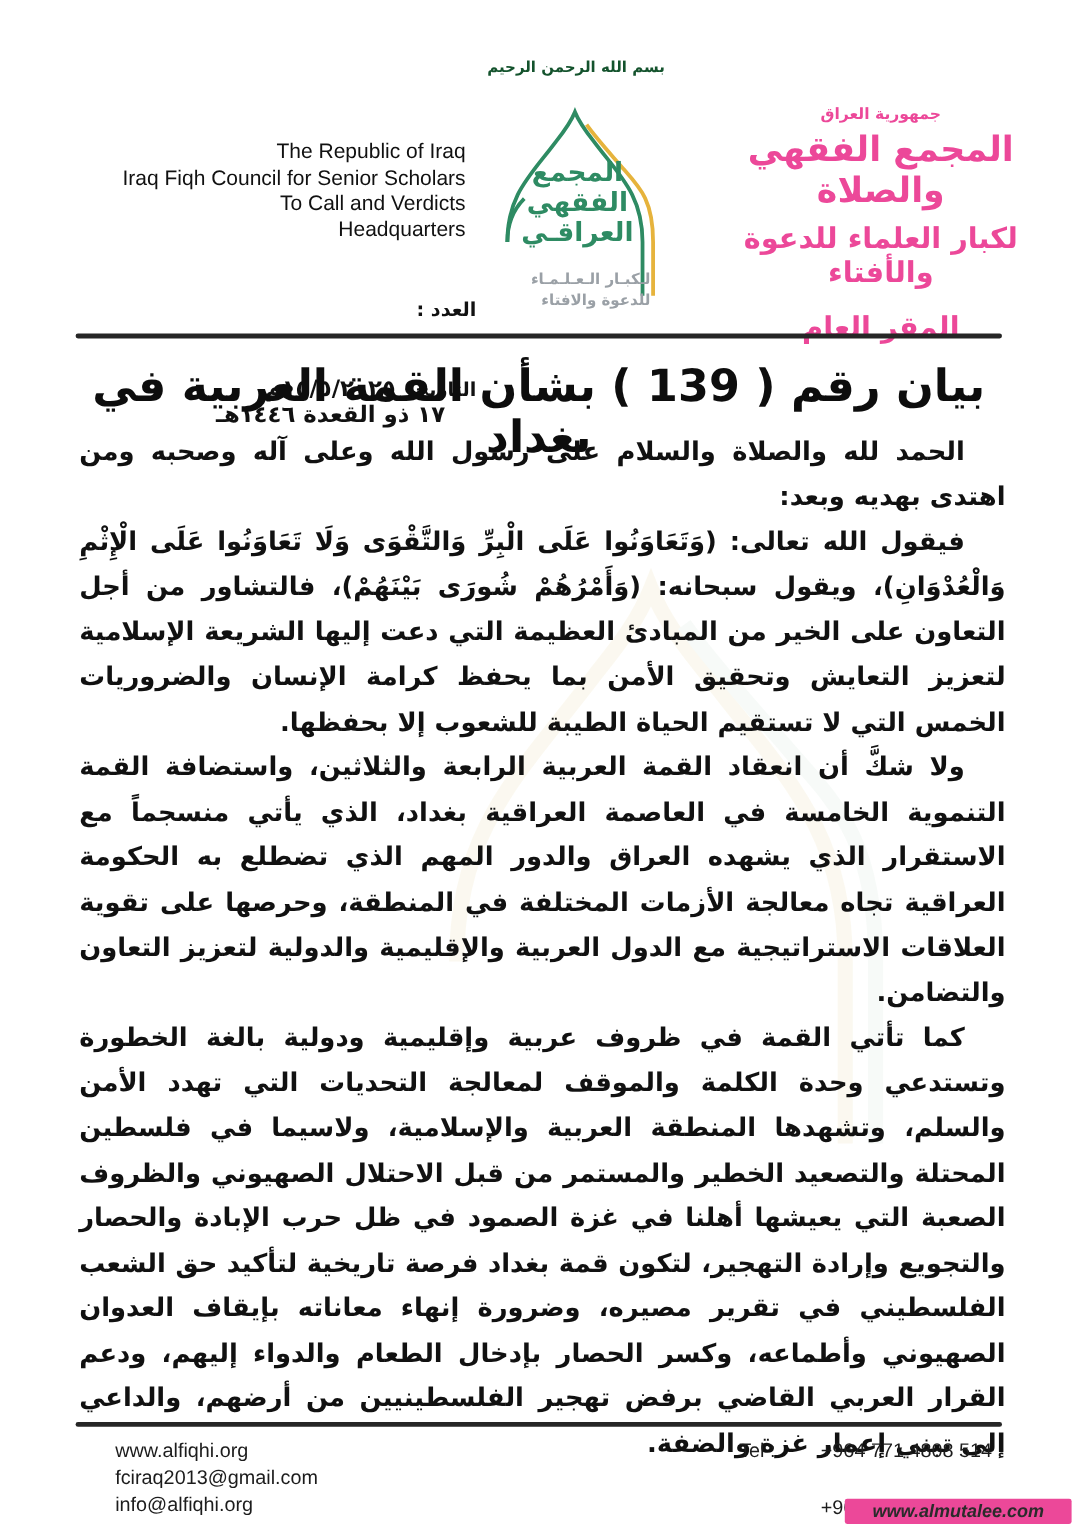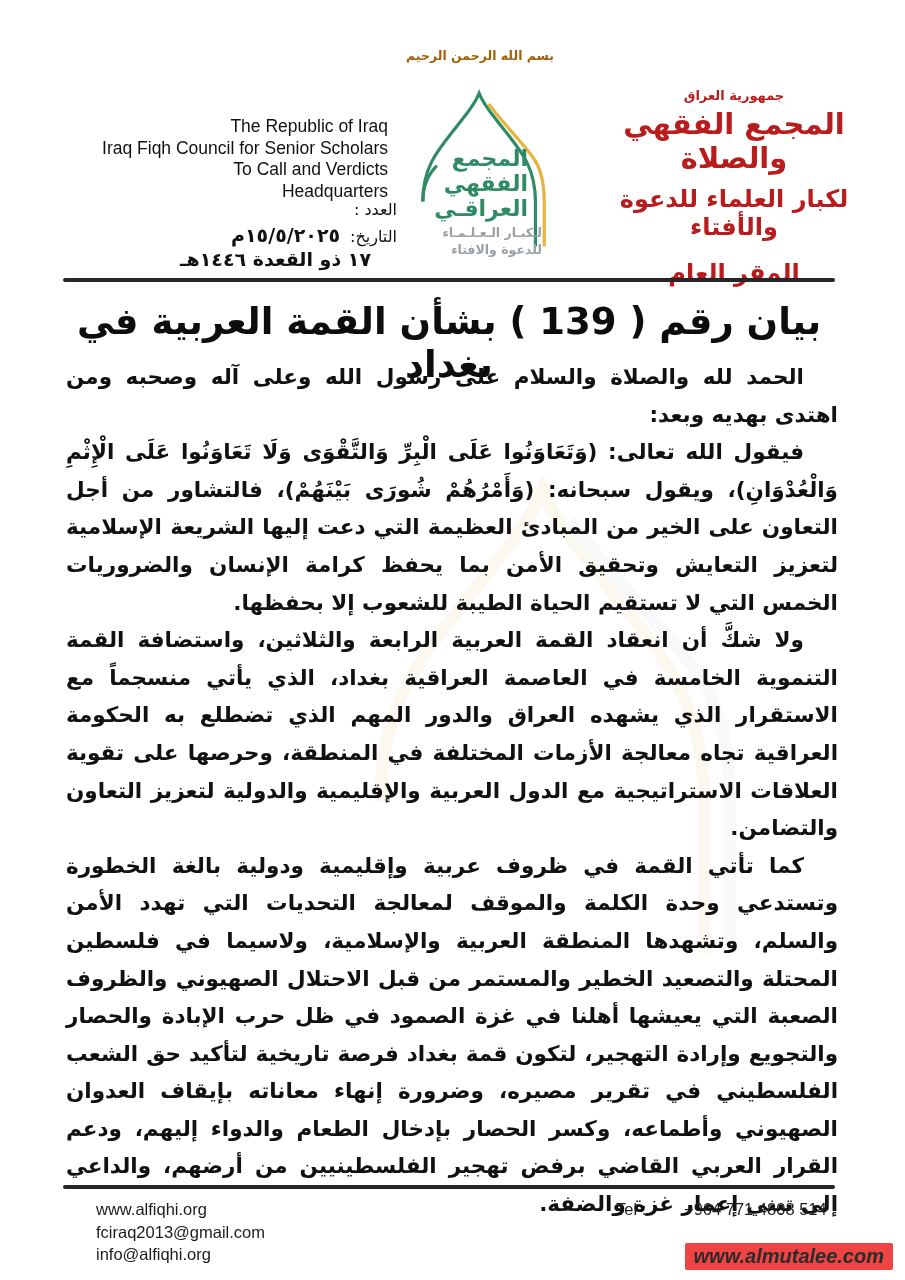--- a/index.html
+++ b/index.html
@@ -12,49 +12,49 @@
   .english-block {
     position:absolute; left:58px; top:116px; width:330px;
     text-align:right; font-family:"Liberation Sans","DejaVu Sans",sans-serif;
     font-size:17.5px; line-height:21.5px; color:#111;
   }
   .meta-block {
     position:absolute; left:85px; top:200px; width:312px;
     direction:rtl; color:#111;
   }
   .meta-row { display:flex; align-items:baseline; gap:10px; min-height:24px; }
-  .meta-label { font-size:16px; font-weight:normal; white-space:nowrap; }
+  .meta-label { font-size:16px; font-weight:bold; white-space:nowrap;margin-top:48px; }
   .meta-value { font-size:19px; font-weight:bold; white-space:nowrap; }
   .meta-row.hijri { padding-right:26px; }
 
   
   .logo {
     position:absolute; left:392px; top:48px; width:176px; height:220px;
   }
   .bismillah {
     position:absolute; top:0; left:0; width:100%; text-align:center;
-    font-size:12.5px; font-weight:bold; color:#a16207; direction:rtl;
+    font-size:12.5px; font-weight:bold; color:#14532d; direction:rtl;
     letter-spacing:-0.5px;
   }
   .logo-svg { position:absolute; top:26px; left:4px; }
   .logo-name {
-    position:absolute; top:98px; right:40px; 
+    position:absolute; top:84px; right:40px; text-align:center;
     direction:rtl; color:#2e8b63; font-weight:bold;
     font-size:22px; line-height:25px;
   }
   .logo-sub {
     position:absolute; top:176px; right:26px; text-align:right;
     direction:rtl; color:#9aa0a6; font-size:12.5px; line-height:17px;
     font-weight:bold;
   }
 
   
   .calligraphy {
     position:absolute; left:578px; top:58px; width:312px;
-    text-align:center; direction:rtl; color:#b91c1c;
+    text-align:center; direction:rtl; color:#ec4899;
   }
   .calli-country { font-size:13px; font-weight:bold; margin-top:30px; }
   .calli-council { font-size:29px; font-weight:bold; margin-top:4px; letter-spacing:-1px; }
   .calli-scholars { font-size:24px; font-weight:bold; margin-top:10px; letter-spacing:-1px; }
   .calli-hq { font-size:24px; font-weight:bold; margin-top:18px; }
 
   .rule { position:absolute; left:63px; width:772px; height:4px; background:#262626; border-radius:2px; }
   .rule-top { top:278px; }
   .rule-bottom { top:1185px; }
 
@@ -80,23 +80,23 @@
     font-size:16.5px; line-height:22.5px; color:#1c1c1c;
   }
   .footer-right {
     position:absolute; left:616px; top:1197px;
     font-family:"Liberation Sans","DejaVu Sans",sans-serif;
     font-size:16.5px; line-height:24px; color:#1c1c1c;
     display:grid; grid-template-columns:44px auto; column-gap:6px;gap:24px;
   }
   .site-watermark {
     position:absolute; right:12px; bottom:10px;
-    background:#ef4444; color:#2b2b2b; font-style:italic; font-weight:bold;
+    background:#ec4899; color:#2b2b2b; font-style:italic; font-weight:bold;
     font-family:"Liberation Sans","DejaVu Sans",sans-serif;
-    font-size:20px; padding:2px 9px; border-radius:2px;
+    font-size:15px; padding:2px 23px; border-radius:2px;
   }
 </style>
 </head>
 <body>
 
 <div class="page">
 
   <svg class="center-watermark" viewBox="0 0 170 210" aria-hidden="true">
     <path d="M 20 145 C 20 100, 42 82, 66 50 C 74 40, 80 32, 84 22 C 88 32, 94 40, 102 50 C 126 82, 148 100, 148 145 L 148 205" fill="none" stroke="#e8d9a6" stroke-width="5"></path>
     <path d="M 95 34 C 105 48, 118 62, 130 76 C 146 94, 158 106, 158 145 L 158 205" fill="none" stroke="#cfe3d6" stroke-width="5"></path>

